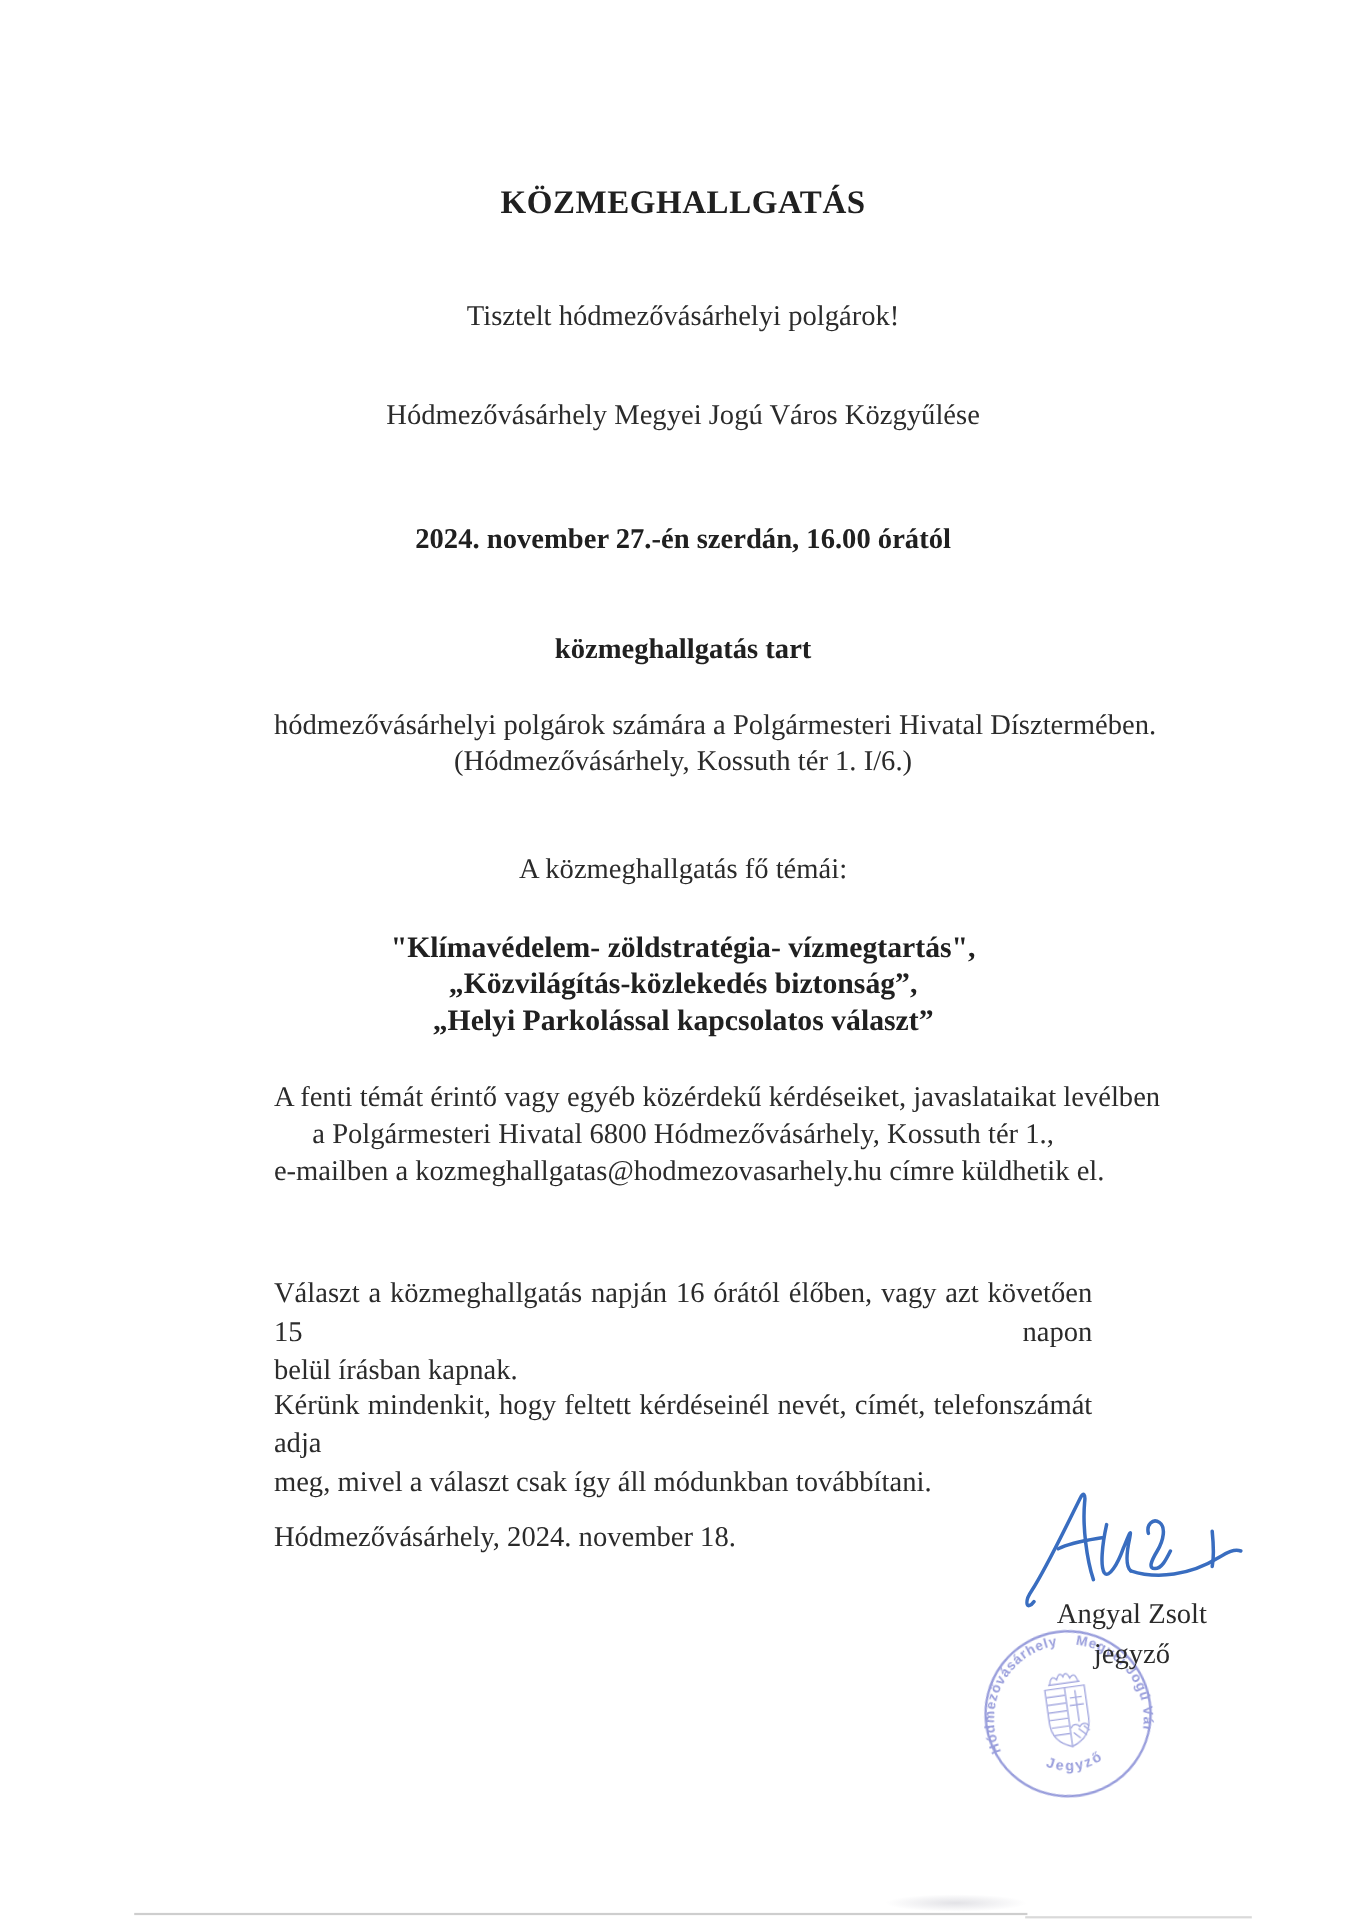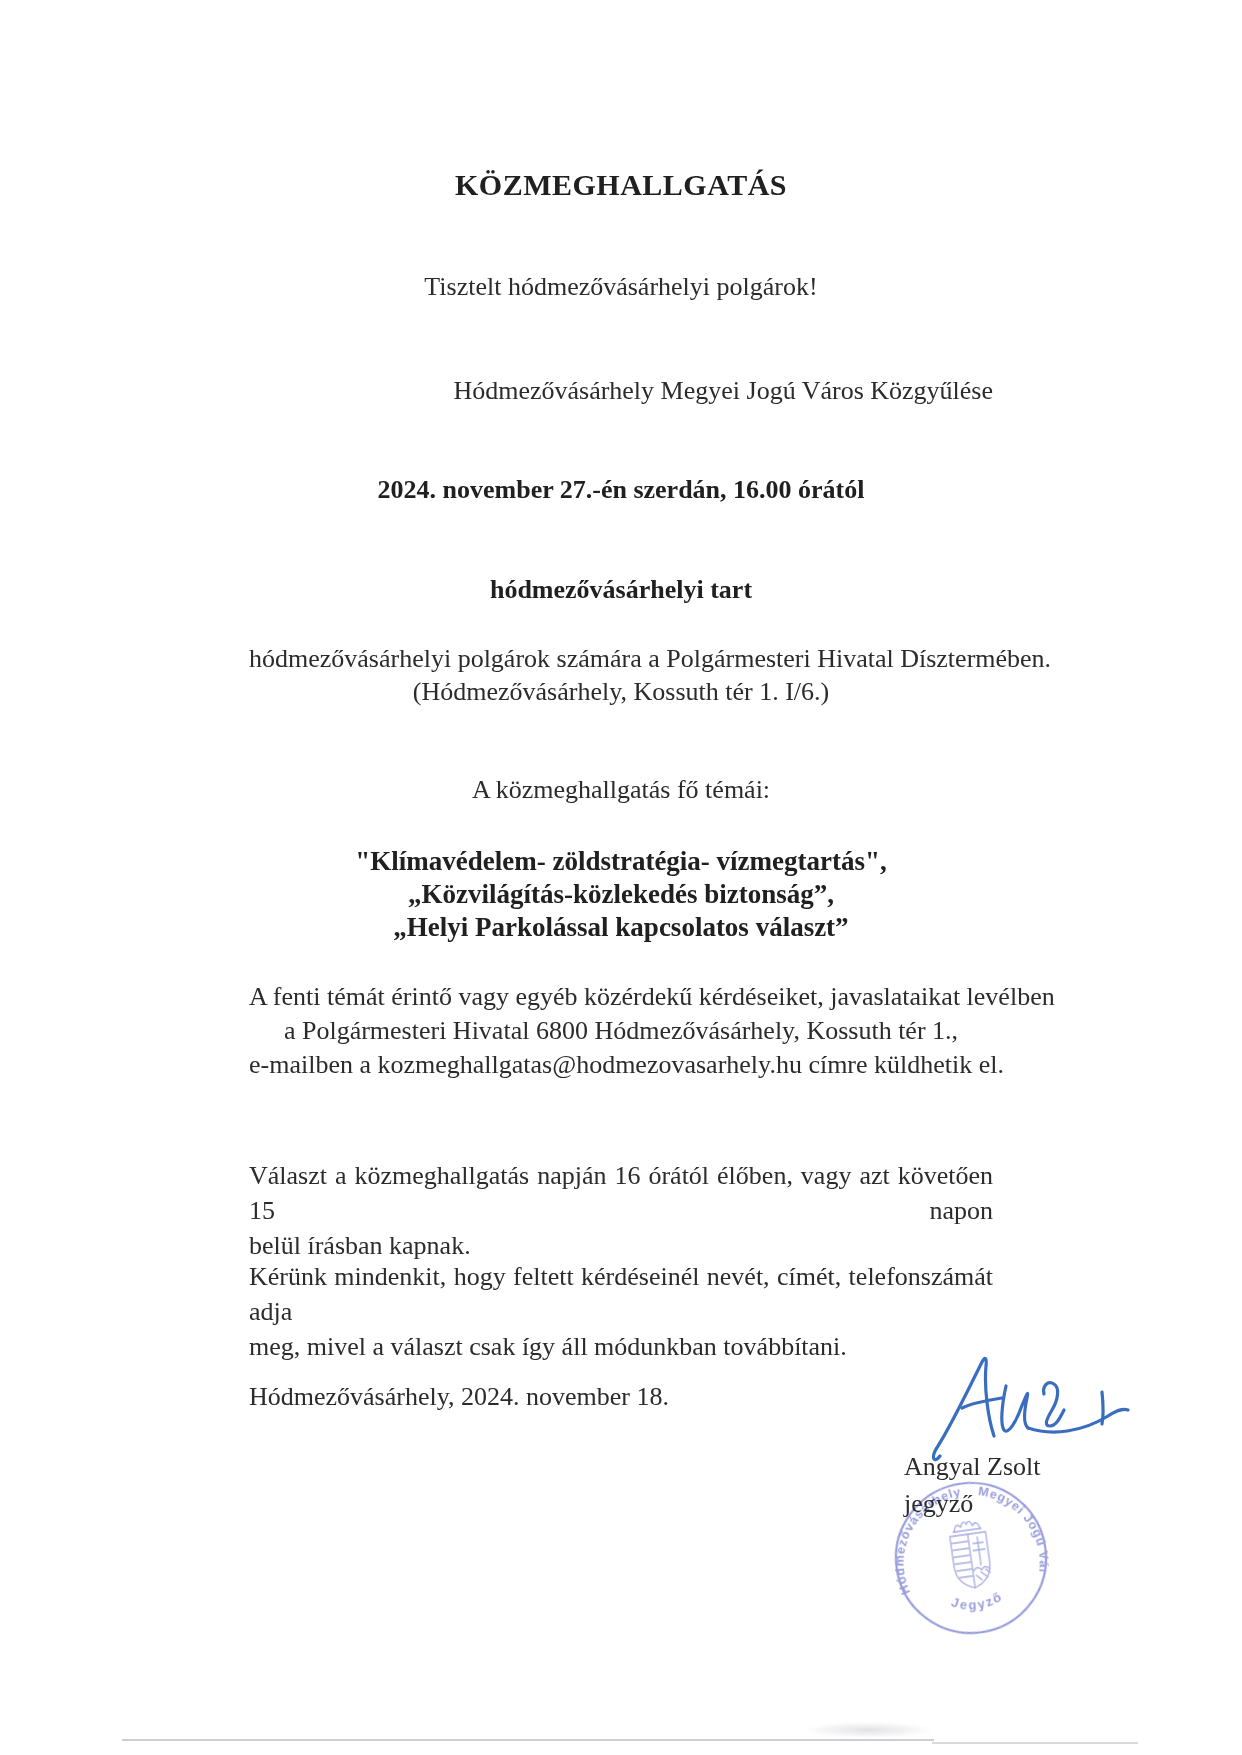--- a/index.html
+++ b/index.html
@@ -14,38 +14,38 @@
     overflow:hidden;
   }
   .blk { position:absolute; left:145px; right:145px; }
   .center { text-align:center; white-space:nowrap; }
   .bold { font-weight:bold; color:#202020; }
   .line { margin:0; }
   .just { text-align:justify; text-align-last:justify;margin-top:12px; }
 
   .b-title    { top:168px; font-size:30px; letter-spacing:.5px; }
   .b-greet    { top:272px; }
-  .b-org      { top:376px;text-align:right; }
+  .b-org      { top:362px; }
   .b-when     { top:475px; }
   .b-action   { top:575px; }
   .b-venue    { top:642px; line-height:33px; }
   .b-themes-l { top:775px; }
   .b-topics   { top:845px; line-height:33px; font-size:27px; }
   .b-contact  { top:980px; line-height:34px; }
   .b-resp     { top:1146px; line-height:35px; }
   .b-req      { top:1247px; line-height:35px; }
   .b-date     { top:1382px; text-align:left; }
 
   .sig-ink {
     position:absolute; left:828px; top:1352px;
     width:206px; height:116px; z-index:3;
   }
   .sig-block {
     position:absolute; left:800px; top:1448px; width:250px;
-    text-align:left; line-height:37px; z-index:2; white-space:nowrap;
+    text-align:center; line-height:37px; z-index:2; white-space:nowrap;
   }
   .stamp {
     position:absolute; left:787px; top:1478px;
     width:160px; height:160px; z-index:1;
     transform:rotate(-8deg);
     opacity:.82;
     filter:blur(.3px);
   }
   .scanline  { position:absolute; top:1739px; left:18px;  width:812px; height:2px; background:#a5a5a5; opacity:.55; }
   .scanline2 { position:absolute; top:1742px; left:828px; width:414px; height:2px; background:#b3b3b3; opacity:.5; }
@@ -61,21 +61,21 @@
 <div class="page">
 
   <h1 class="blk center bold b-title line">KÖZMEGHALLGATÁS</h1>
 
   <p class="blk center b-greet line">Tisztelt hódmezővásárhelyi polgárok!</p>
 
   <p class="blk center b-org line">Hódmezővásárhely Megyei Jogú Város Közgyűlése</p>
 
   <p class="blk center bold b-when line">2024. november 27.-én szerdán, 16.00 órától</p>
 
-  <p class="blk center bold b-action line">hódmezővásárhelyi tart</p>
+  <p class="blk center bold b-action line">közmeghallgatás tart</p>
 
   <div class="blk center b-venue">
     <p class="line">hódmezővásárhelyi polgárok számára a Polgármesteri Hivatal Dísztermében.</p>
     <p class="line">(Hódmezővásárhely, Kossuth tér 1. I/6.)</p>
   </div>
 
   <p class="blk center b-themes-l line">A közmeghallgatás fő témái:</p>
 
   <div class="blk center bold b-topics">
     <p class="line">"Klímavédelem- zöldstratégia- vízmegtartás",</p>

